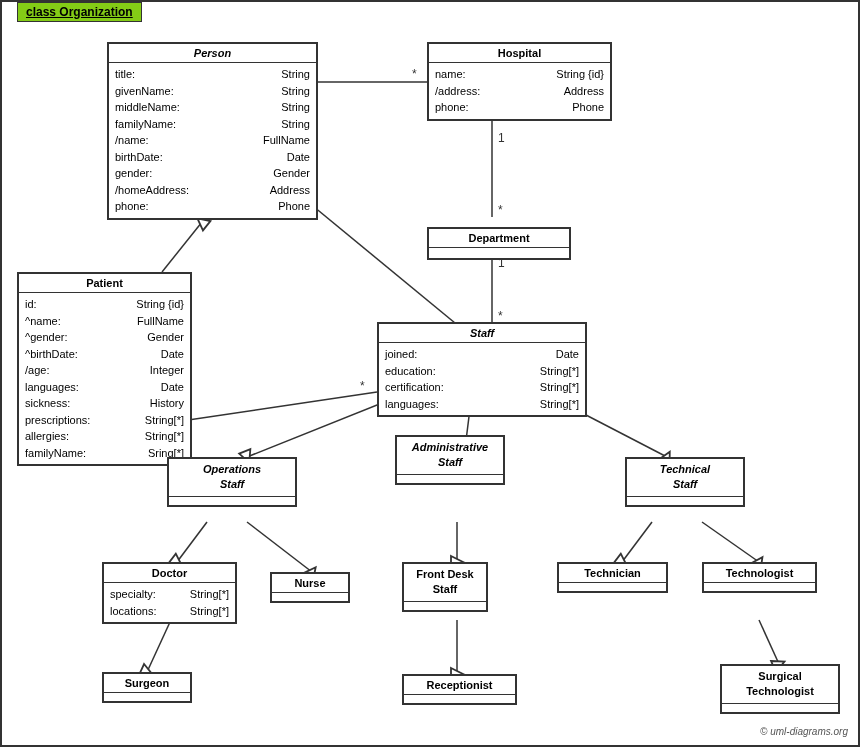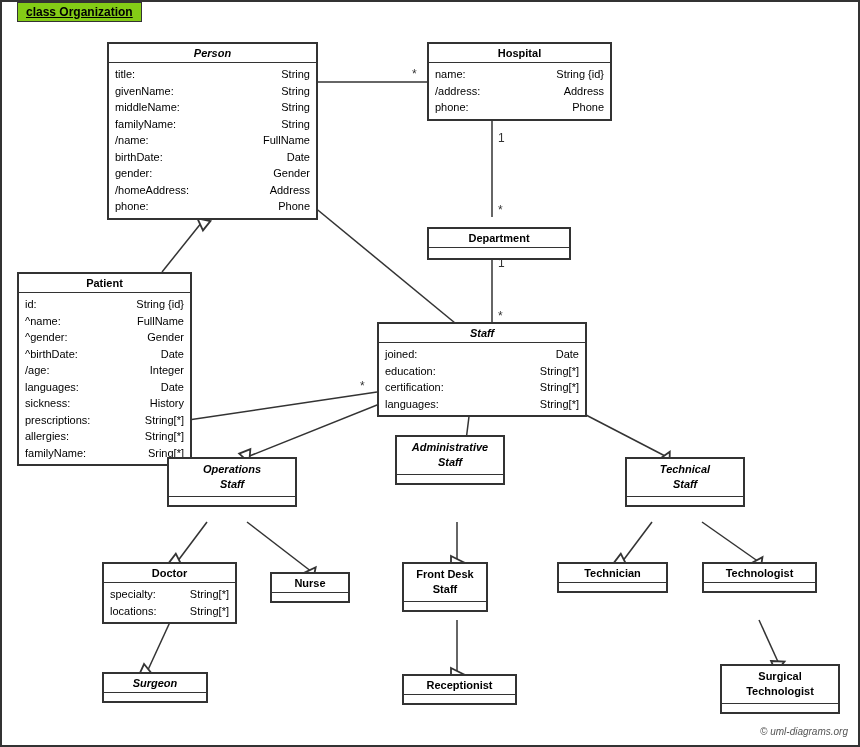--- a/index.html
+++ b/index.html
@@ -318,21 +318,21 @@
   <div class="uml-class" style="left:555px; top:560px; width:111px;">
     <div class="class-header">Technician</div>
     <div class="class-body" style="min-height:8px;"></div>
   </div>
 
   <div class="uml-class" style="left:700px; top:560px; width:115px;">
     <div class="class-header">Technologist</div>
     <div class="class-body" style="min-height:8px;"></div>
   </div>
 
-  <div class="uml-class" style="left:100px; top:670px; width:106px;font-style:italic;">
+  <div class="uml-class" style="left:100px; top:670px; width:90px;">
     <div class="class-header">Surgeon</div>
     <div class="class-body" style="min-height:8px;"></div>
   </div>
 
   <div class="uml-class" style="left:400px; top:672px; width:115px;">
     <div class="class-header">Receptionist</div>
     <div class="class-body" style="min-height:8px;"></div>
   </div>
 
   <div class="uml-class" style="left:718px; top:662px; width:120px;">

